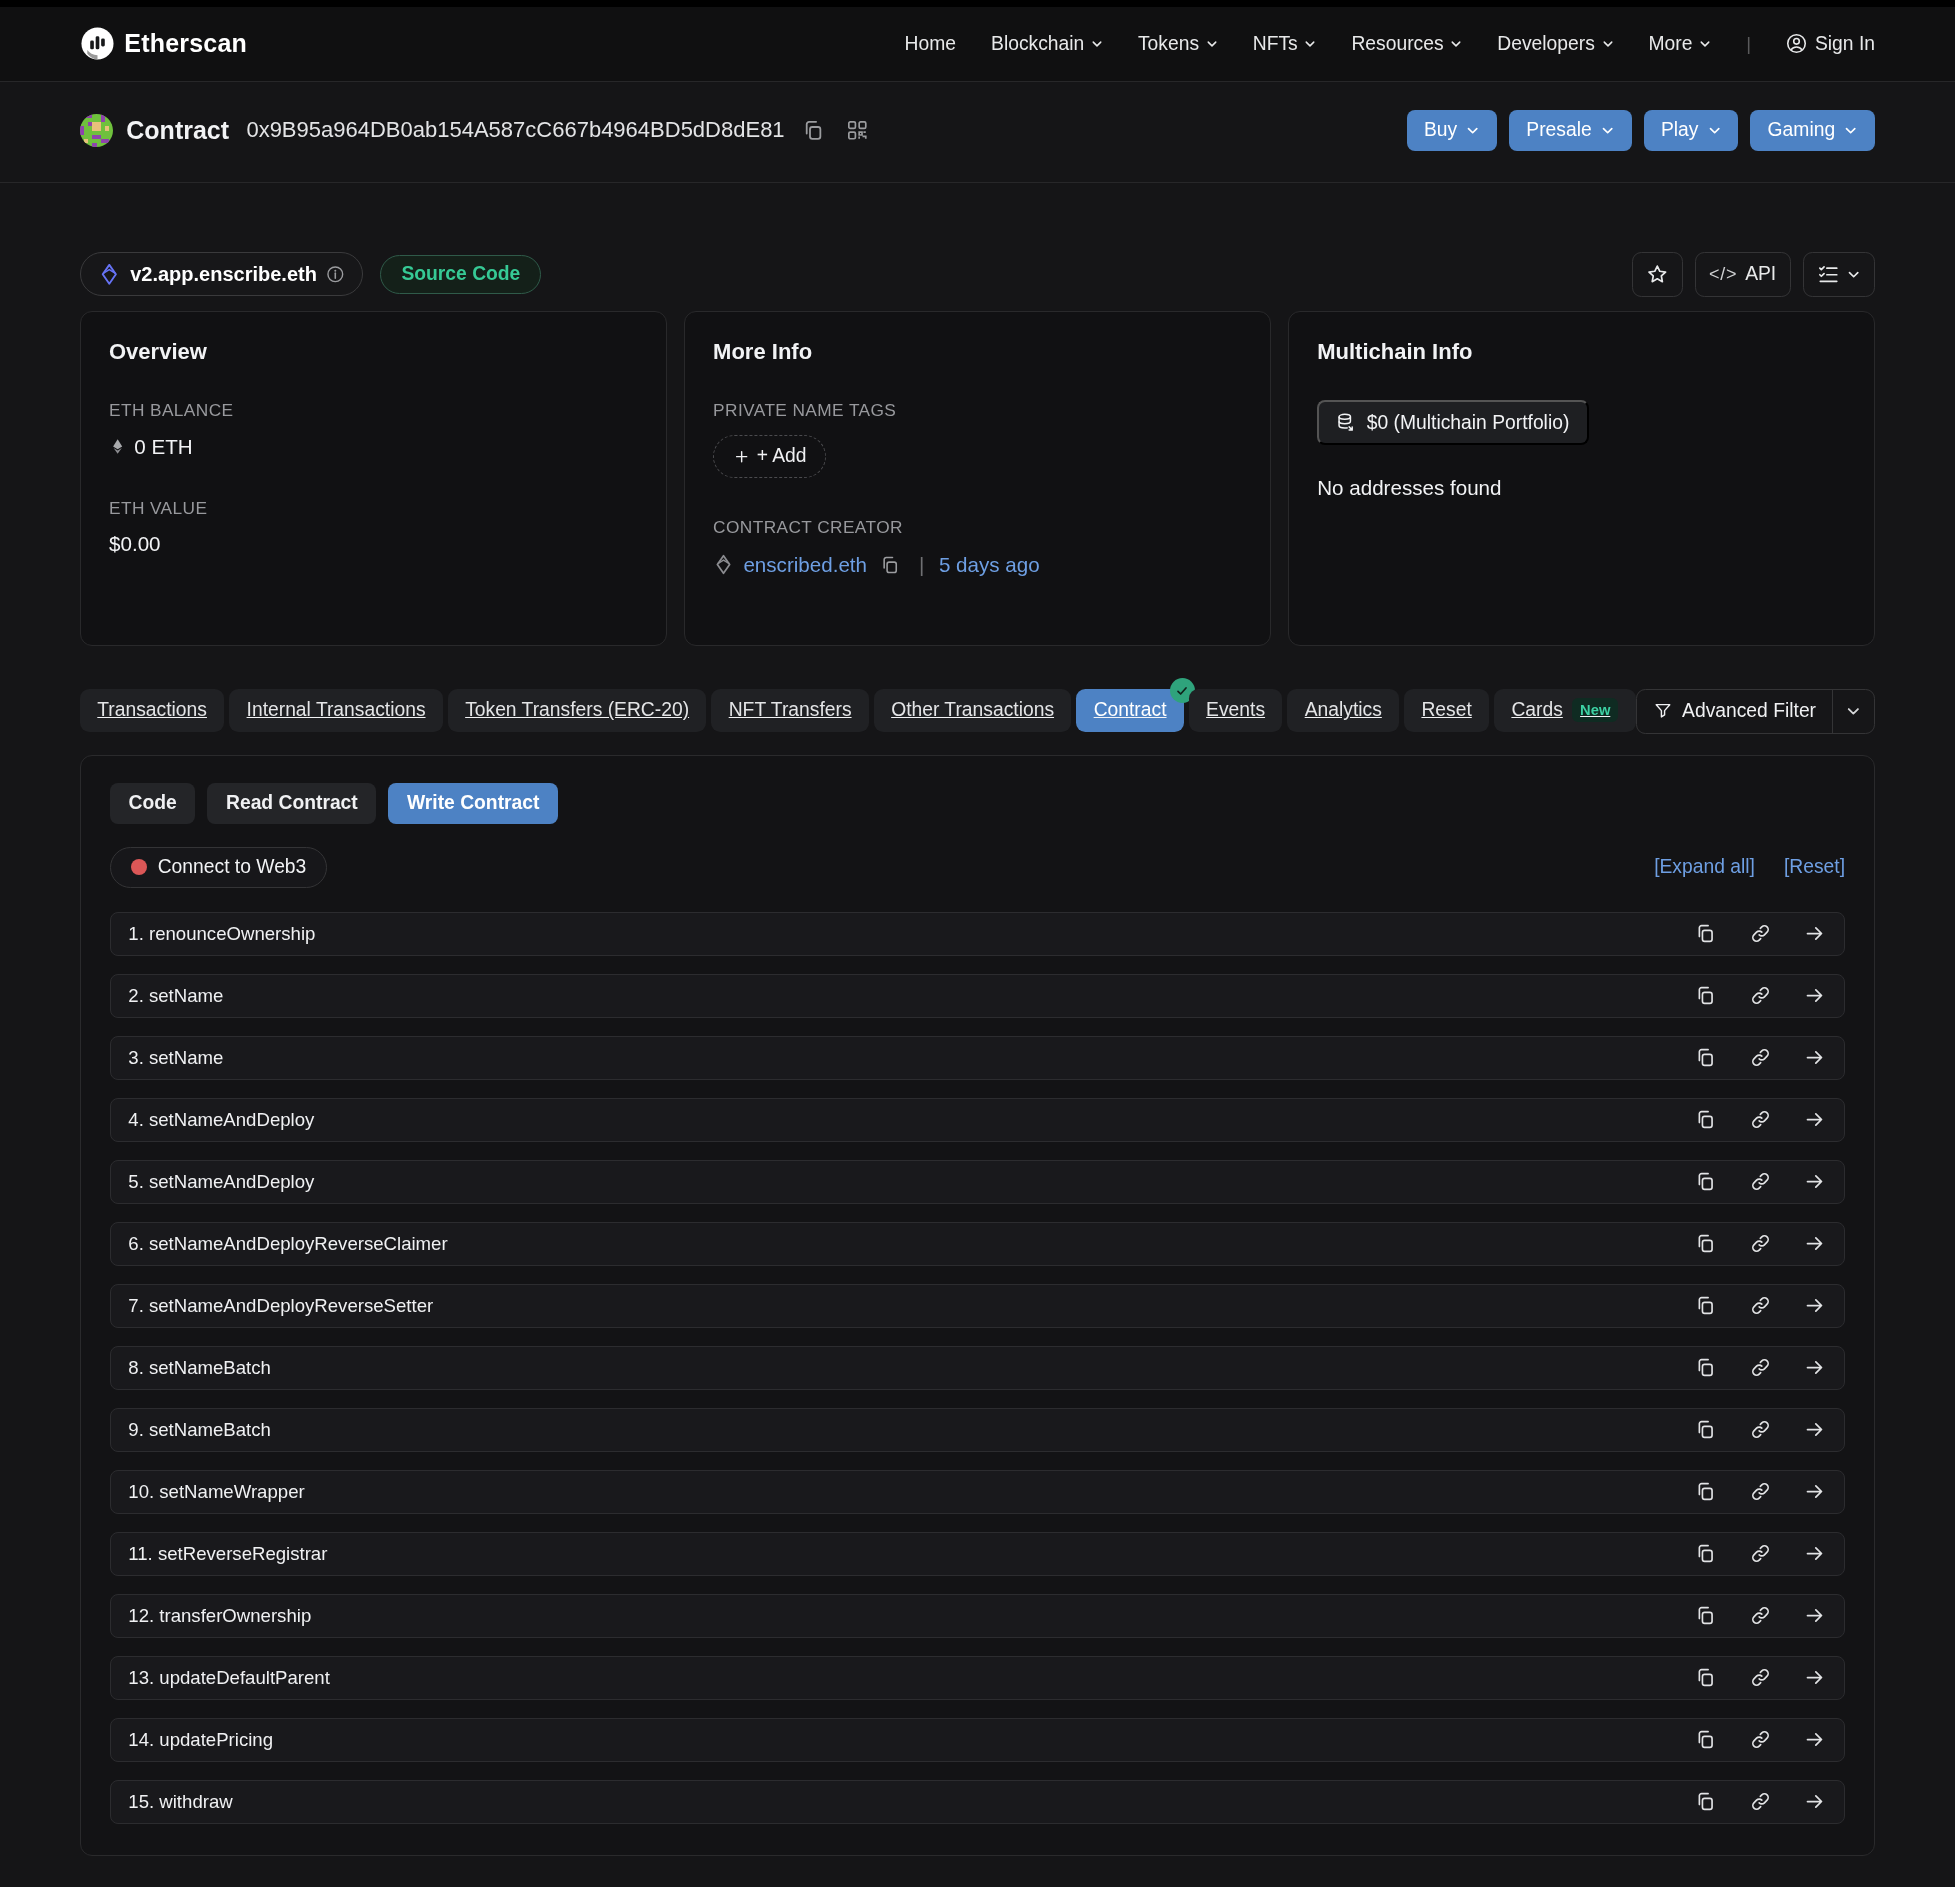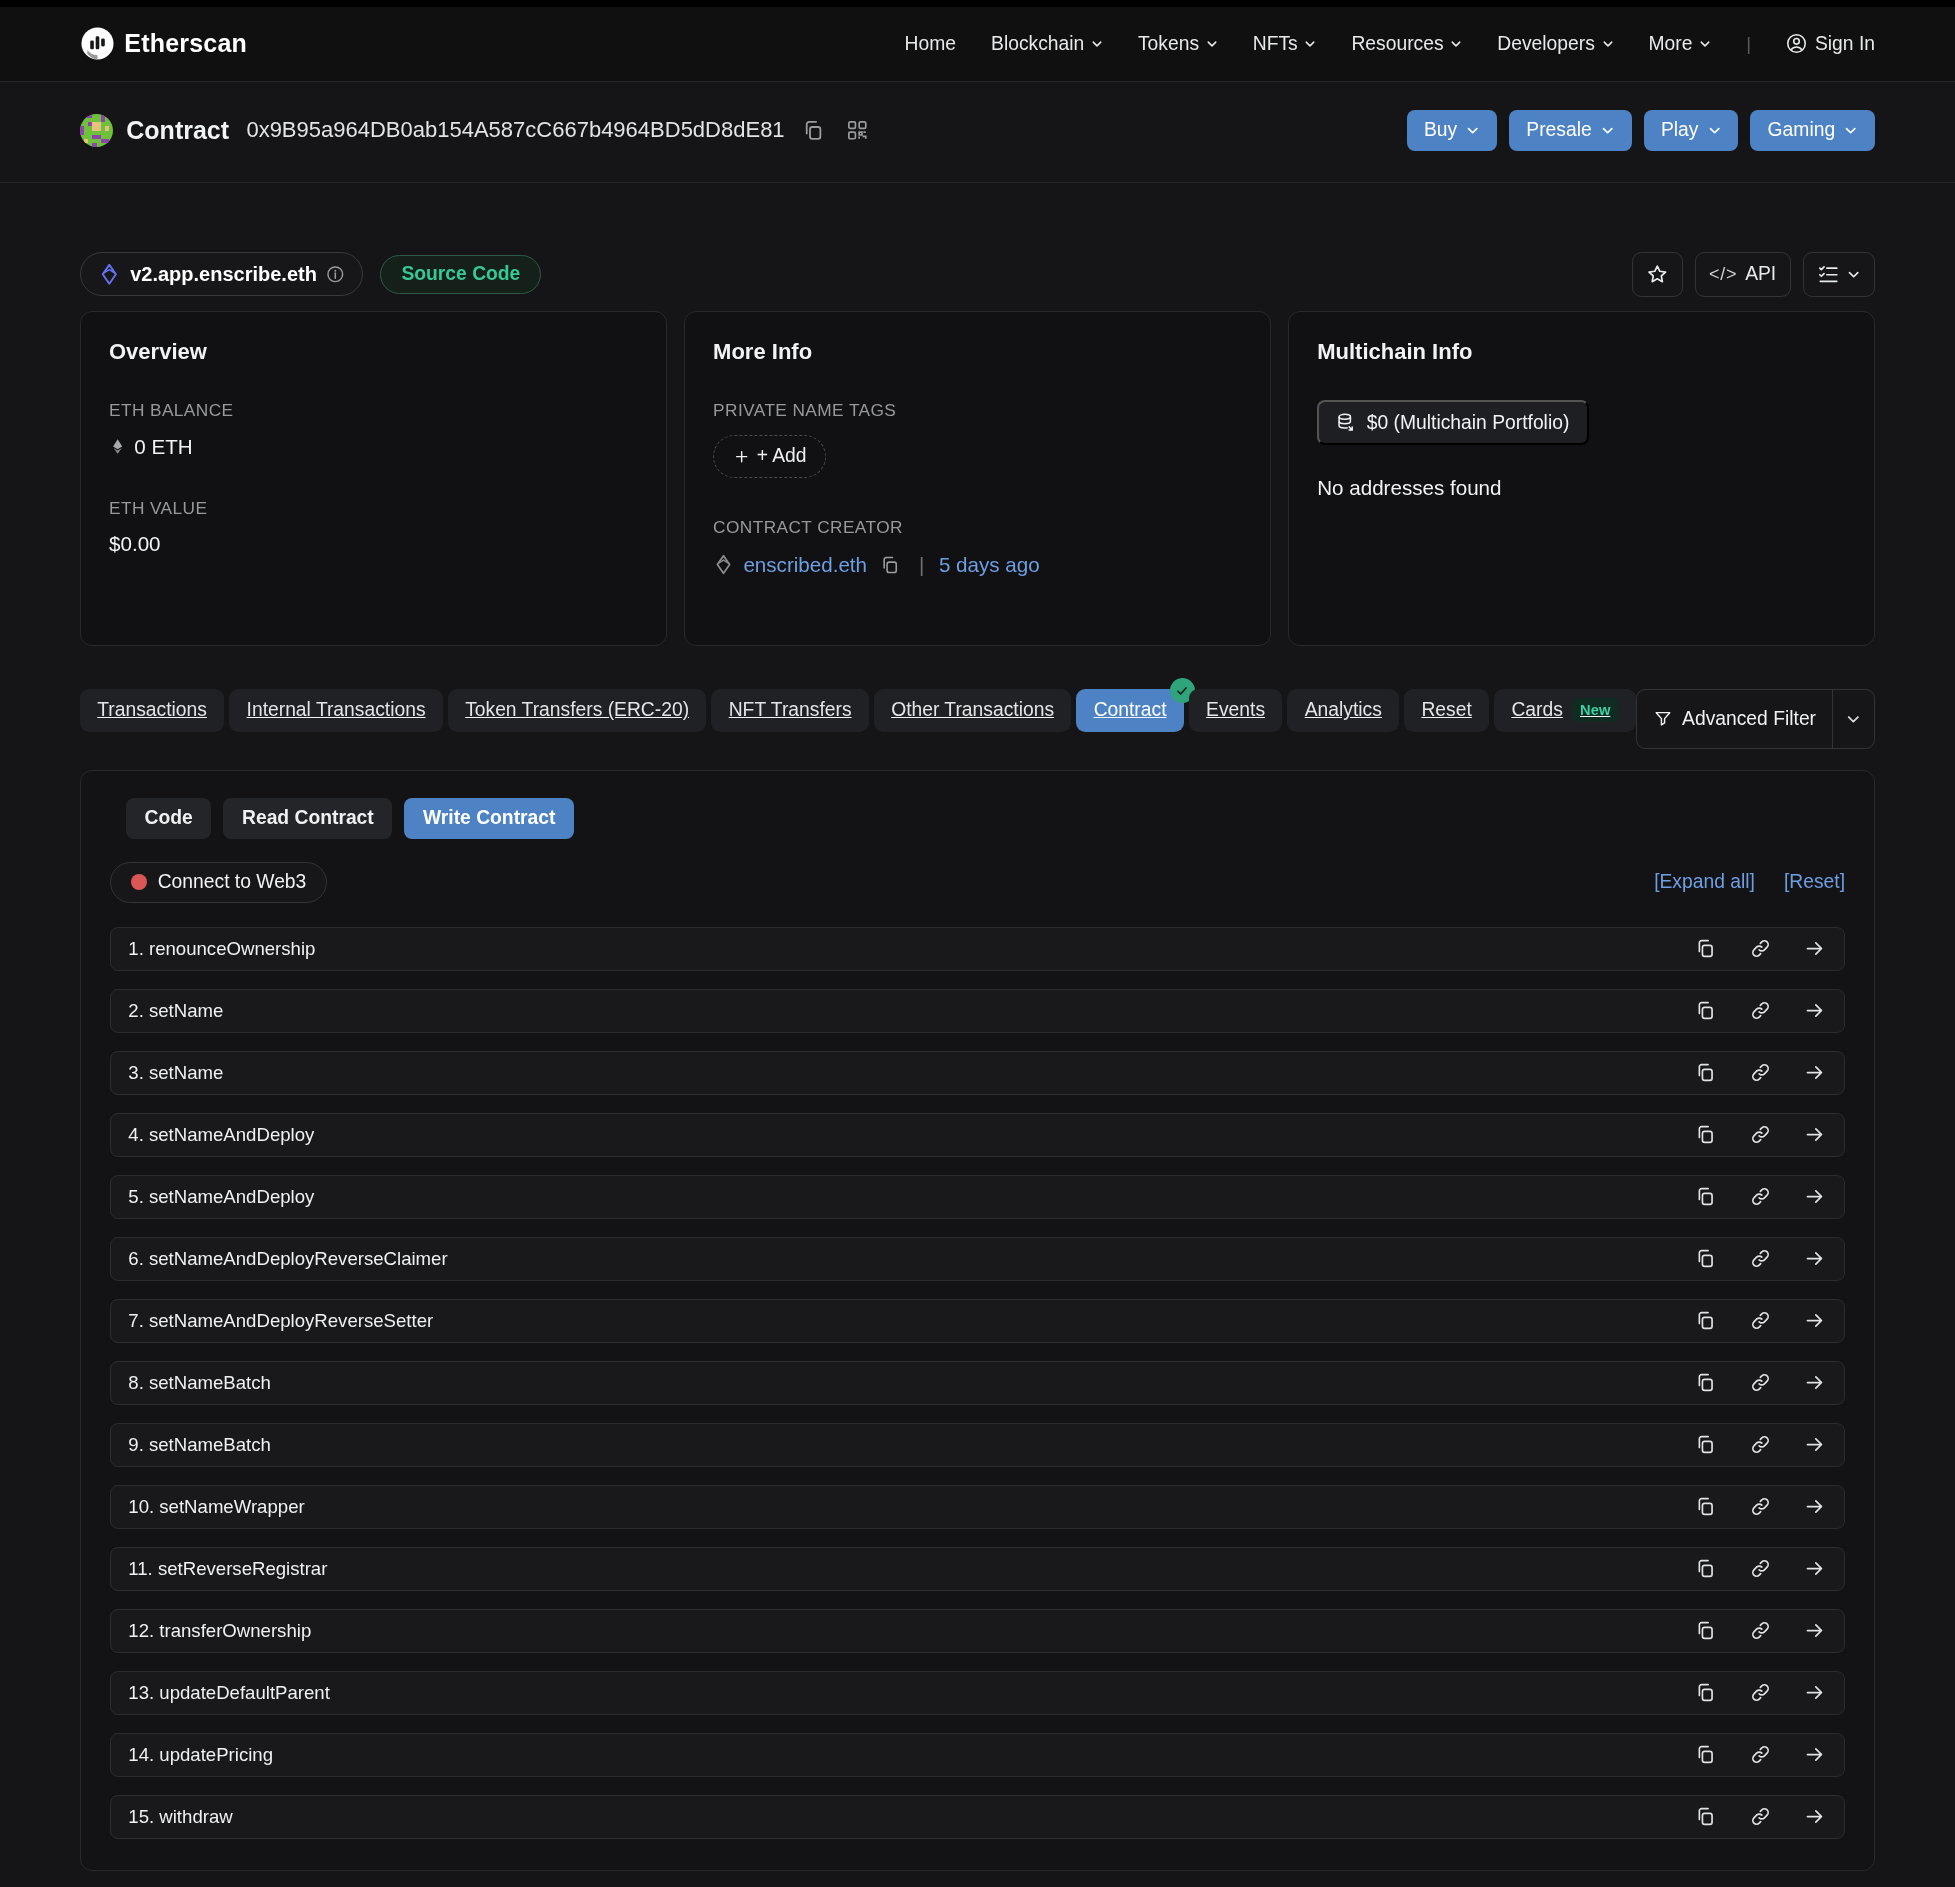--- a/index.html
+++ b/index.html
@@ -109,34 +109,34 @@
   .tab .check-badge {
     position:absolute; top:-10.7px; right:-10.7px; width:25px; height:25px;
     background:#2fa37c; border-radius:50%;
     display:flex; align-items:center; justify-content:center; color:#10231c;
   }
   .badge-new {
     background:#0f2b22; color:#3dd2a4; font-size:14.7px; font-weight:700;
     border-radius:6px; padding:4px 8px;
   }
   .adv-filter {
-    display:flex; align-items:center; height:60px;
+    display:flex; align-items:center; height:45px;
     border:0.7px solid #343436; background:#161618; border-radius:9.3px; cursor:pointer;
   }
   .adv-main { display:flex; align-items:center; gap:9.3px; padding:0 16px; font-size:19.3px; color:#f0f1f3; }
   .adv-sep { width:0.7px; height:100%; background:#343436; }
   .adv-caret { padding:0 13.3px; color:#d6d7d9; display:flex; align-items:center; }
 
   
   .main-panel-wrap { margin-top:21px; }
   .main-panel {
     background:#131315; border:0.7px solid #2a2a2c; border-radius:12px;
     padding:27px 29px 31px 29px;
   }
-  .subtabs { display:flex; gap:12px;margin-left:16px; }
+  .subtabs { display:flex; gap:12px; }
   .subtab {
     background:#242528; color:#f0f1f3; border:none; border-radius:8px;
     height:41px; padding:0 18.6px; font-size:19.3px; font-weight:700; cursor:pointer;
     font-family:"Liberation Sans", sans-serif;
   }
   .subtab.active { background:#4d82c4; color:#fff; }
   .connect-row { margin-top:22.6px; display:flex; align-items:center; justify-content:space-between; }
   .connect-btn {
     display:flex; align-items:center; gap:10.7px;
     border:0.7px solid #343436; background:#17171a; border-radius:665px;

